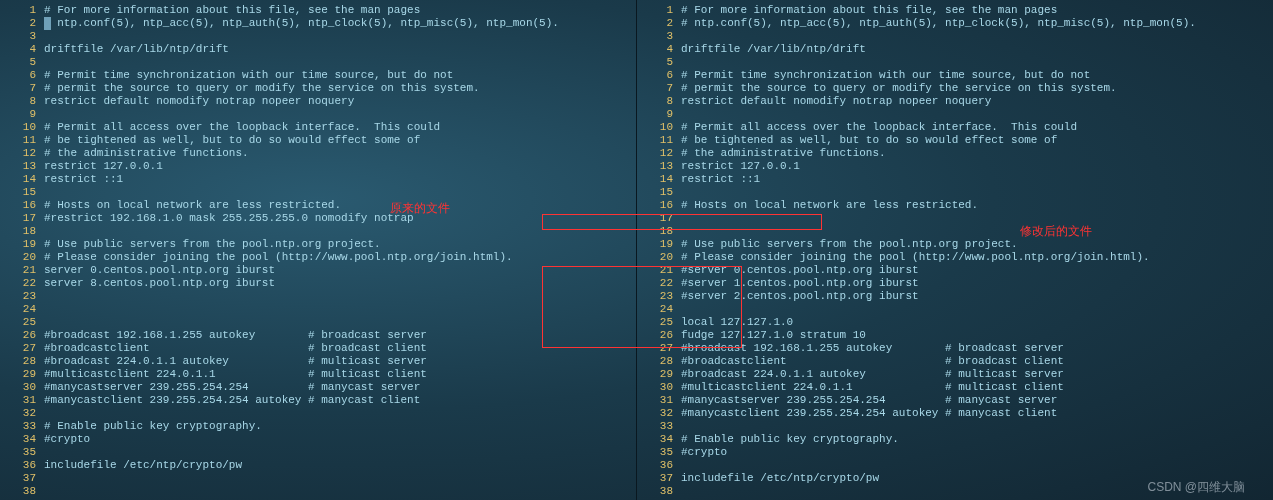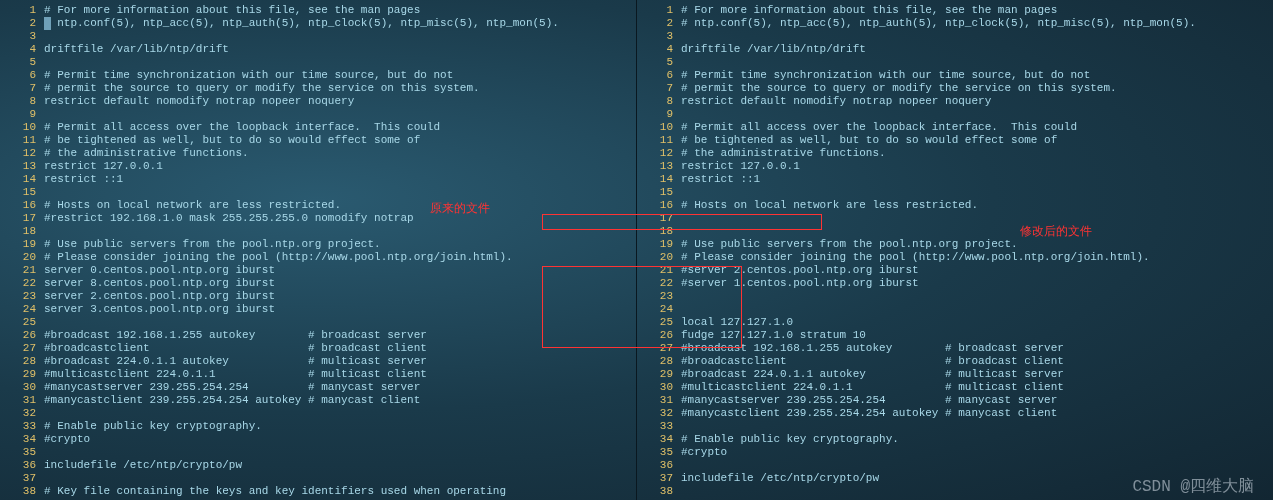--- a/index.html
+++ b/index.html
@@ -59,25 +59,25 @@
     font-size: 12px;
     font-family: sans-serif;
   }
   .box {
     position: absolute;
     border: 1px solid #ff3333;
     pointer-events: none;
   }
   .watermark {
     position: absolute;
-    right: 19px;
+    right: 28px;
     bottom: 6px;
     color: rgba(200,210,220,0.6);
-    font-family: Liberation Mono, monospace;
-    font-size: 16px;
+    font-family: Liberation Sans, sans-serif;
+    font-size: 12px;
   }
 </style>
 </head>
 <body>
 
 <div class="panes">
   <div class="pane left" id="pane-left">
       <div class="line"><span class="gutter">1</span><span class="code"># For more information about this file, see the man pages</span></div>
       <div class="line"><span class="gutter">2</span><span class="code"># ntp.conf(5), ntp_acc(5), ntp_auth(5), ntp_clock(5), ntp_misc(5), ntp_mon(5).</span><span class="cursor"></span></div>
       <div class="line"><span class="gutter">3</span><span class="code"></span></div>
@@ -93,36 +93,36 @@
       <div class="line"><span class="gutter">13</span><span class="code">restrict 127.0.0.1</span></div>
       <div class="line"><span class="gutter">14</span><span class="code">restrict ::1</span></div>
       <div class="line"><span class="gutter">15</span><span class="code"></span></div>
       <div class="line"><span class="gutter">16</span><span class="code"># Hosts on local network are less restricted.</span></div>
       <div class="line"><span class="gutter">17</span><span class="code">#restrict 192.168.1.0 mask 255.255.255.0 nomodify notrap</span></div>
       <div class="line"><span class="gutter">18</span><span class="code"></span></div>
       <div class="line"><span class="gutter">19</span><span class="code"># Use public servers from the pool.ntp.org project.</span></div>
       <div class="line"><span class="gutter">20</span><span class="code"># Please consider joining the pool (http://www.pool.ntp.org/join.html).</span></div>
       <div class="line"><span class="gutter">21</span><span class="code">server 0.centos.pool.ntp.org iburst</span></div>
       <div class="line"><span class="gutter">22</span><span class="code">server 8.centos.pool.ntp.org iburst</span></div>
-      <div class="line"><span class="gutter">23</span><span class="code">server 2.centos.pool.ntp.org iburst</span></div>
-      <div class="line"><span class="gutter">24</span><span class="code">server 3.centos.pool.ntp.org iburst</span></div>
+      <div class="line"><span class="gutter">23</span></div>
+      <div class="line"><span class="gutter">24</span></div>
       <div class="line"><span class="gutter">25</span><span class="code"></span></div>
       <div class="line"><span class="gutter">26</span><span class="code">#broadcast 192.168.1.255 autokey        # broadcast server</span></div>
       <div class="line"><span class="gutter">27</span><span class="code">#broadcastclient                        # broadcast client</span></div>
       <div class="line"><span class="gutter">28</span><span class="code">#broadcast 224.0.1.1 autokey            # multicast server</span></div>
       <div class="line"><span class="gutter">29</span><span class="code">#multicastclient 224.0.1.1              # multicast client</span></div>
       <div class="line"><span class="gutter">30</span><span class="code">#manycastserver 239.255.254.254         # manycast server</span></div>
       <div class="line"><span class="gutter">31</span><span class="code">#manycastclient 239.255.254.254 autokey # manycast client</span></div>
       <div class="line"><span class="gutter">32</span><span class="code"></span></div>
       <div class="line"><span class="gutter">33</span><span class="code"># Enable public key cryptography.</span></div>
       <div class="line"><span class="gutter">34</span><span class="code">#crypto</span></div>
       <div class="line"><span class="gutter">35</span><span class="code"></span></div>
       <div class="line"><span class="gutter">36</span><span class="code">includefile /etc/ntp/crypto/pw</span></div>
       <div class="line"><span class="gutter">37</span><span class="code"></span></div>
-      <div class="line"><span class="gutter">38</span><span class="code"># Key file containing the keys and key identifiers used when operating</span></div>
+      <div class="line"><span class="gutter">38</span></div>
     </div>
   <div class="pane" id="pane-right">
       <div class="line"><span class="gutter">1</span><span class="code"># For more information about this file, see the man pages</span></div>
       <div class="line"><span class="gutter">2</span><span class="code"># ntp.conf(5), ntp_acc(5), ntp_auth(5), ntp_clock(5), ntp_misc(5), ntp_mon(5).</span></div>
       <div class="line"><span class="gutter">3</span><span class="code"></span></div>
       <div class="line"><span class="gutter">4</span><span class="code">driftfile /var/lib/ntp/drift</span></div>
       <div class="line"><span class="gutter">5</span><span class="code"></span></div>
       <div class="line"><span class="gutter">6</span><span class="code"># Permit time synchronization with our time source, but do not</span></div>
       <div class="line"><span class="gutter">7</span><span class="code"># permit the source to query or modify the service on this system.</span></div>
       <div class="line"><span class="gutter">8</span><span class="code">restrict default nomodify notrap nopeer noquery</span></div>
@@ -131,40 +131,40 @@
       <div class="line"><span class="gutter">11</span><span class="code"># be tightened as well, but to do so would effect some of</span></div>
       <div class="line"><span class="gutter">12</span><span class="code"># the administrative functions.</span></div>
       <div class="line"><span class="gutter">13</span><span class="code">restrict 127.0.0.1</span></div>
       <div class="line"><span class="gutter">14</span><span class="code">restrict ::1</span></div>
       <div class="line"><span class="gutter">15</span><span class="code"></span></div>
       <div class="line"><span class="gutter">16</span><span class="code"># Hosts on local network are less restricted.</span></div>
       <div class="line"><span class="gutter">17</span></div>
       <div class="line"><span class="gutter">18</span><span class="code"></span></div>
       <div class="line"><span class="gutter">19</span><span class="code"># Use public servers from the pool.ntp.org project.</span></div>
       <div class="line"><span class="gutter">20</span><span class="code"># Please consider joining the pool (http://www.pool.ntp.org/join.html).</span></div>
-      <div class="line"><span class="gutter">21</span><span class="code">#server 2.centos.pool.ntp.org iburst</span></div>
+      <div class="line"><span class="gutter">21</span><span class="code">#server 0.centos.pool.ntp.org iburst</span></div>
       <div class="line"><span class="gutter">22</span><span class="code">#server 1.centos.pool.ntp.org iburst</span></div>
-      <div class="line"><span class="gutter">23</span></div>
+      <div class="line"><span class="gutter">23</span><span class="code">#server 2.centos.pool.ntp.org iburst</span></div>
       <div class="line"><span class="gutter">24</span></div>
       <div class="line"><span class="gutter">25</span><span class="code">local 127.127.1.0</span></div>
       <div class="line"><span class="gutter">26</span><span class="code">fudge 127.127.1.0 stratum 10</span></div>
       <div class="line"><span class="gutter">27</span><span class="code">#broadcast 192.168.1.255 autokey        # broadcast server</span></div>
       <div class="line"><span class="gutter">28</span><span class="code">#broadcastclient                        # broadcast client</span></div>
       <div class="line"><span class="gutter">29</span><span class="code">#broadcast 224.0.1.1 autokey            # multicast server</span></div>
       <div class="line"><span class="gutter">30</span><span class="code">#multicastclient 224.0.1.1              # multicast client</span></div>
       <div class="line"><span class="gutter">31</span><span class="code">#manycastserver 239.255.254.254         # manycast server</span></div>
       <div class="line"><span class="gutter">32</span><span class="code">#manycastclient 239.255.254.254 autokey # manycast client</span></div>
       <div class="line"><span class="gutter">33</span><span class="code"></span></div>
       <div class="line"><span class="gutter">34</span><span class="code"># Enable public key cryptography.</span></div>
       <div class="line"><span class="gutter">35</span><span class="code">#crypto</span></div>
       <div class="line"><span class="gutter">36</span><span class="code"></span></div>
       <div class="line"><span class="gutter">37</span><span class="code">includefile /etc/ntp/crypto/pw</span></div>
       <div class="line"><span class="gutter">38</span><span class="code"></span></div>
     </div>
 </div>
 
-<div class="label" id="label-left" style="left: 390px; top: 202px; margin-left: 40px;">原来的文件</div>
+<div class="label" id="label-left" style="left: 390px; top: 202px;">原来的文件</div>
 <div class="label" id="label-right" style="left: 1020px; top: 225px;">修改后的文件</div>
 
 <div class="box" id="box1" style="left: 542px; top: 214px; width: 278px; height: 14px;"></div>
 <div class="box" id="box2" style="left: 542px; top: 266px; width: 198px; height: 80px;"></div>
 
 <div class="watermark">CSDN @四维大脑</div>
 
 </body></html>

